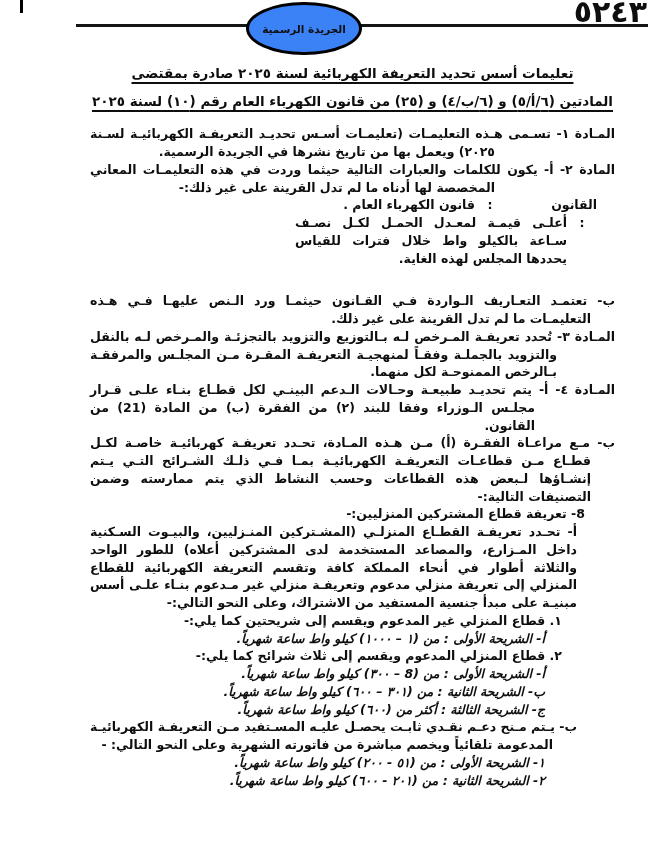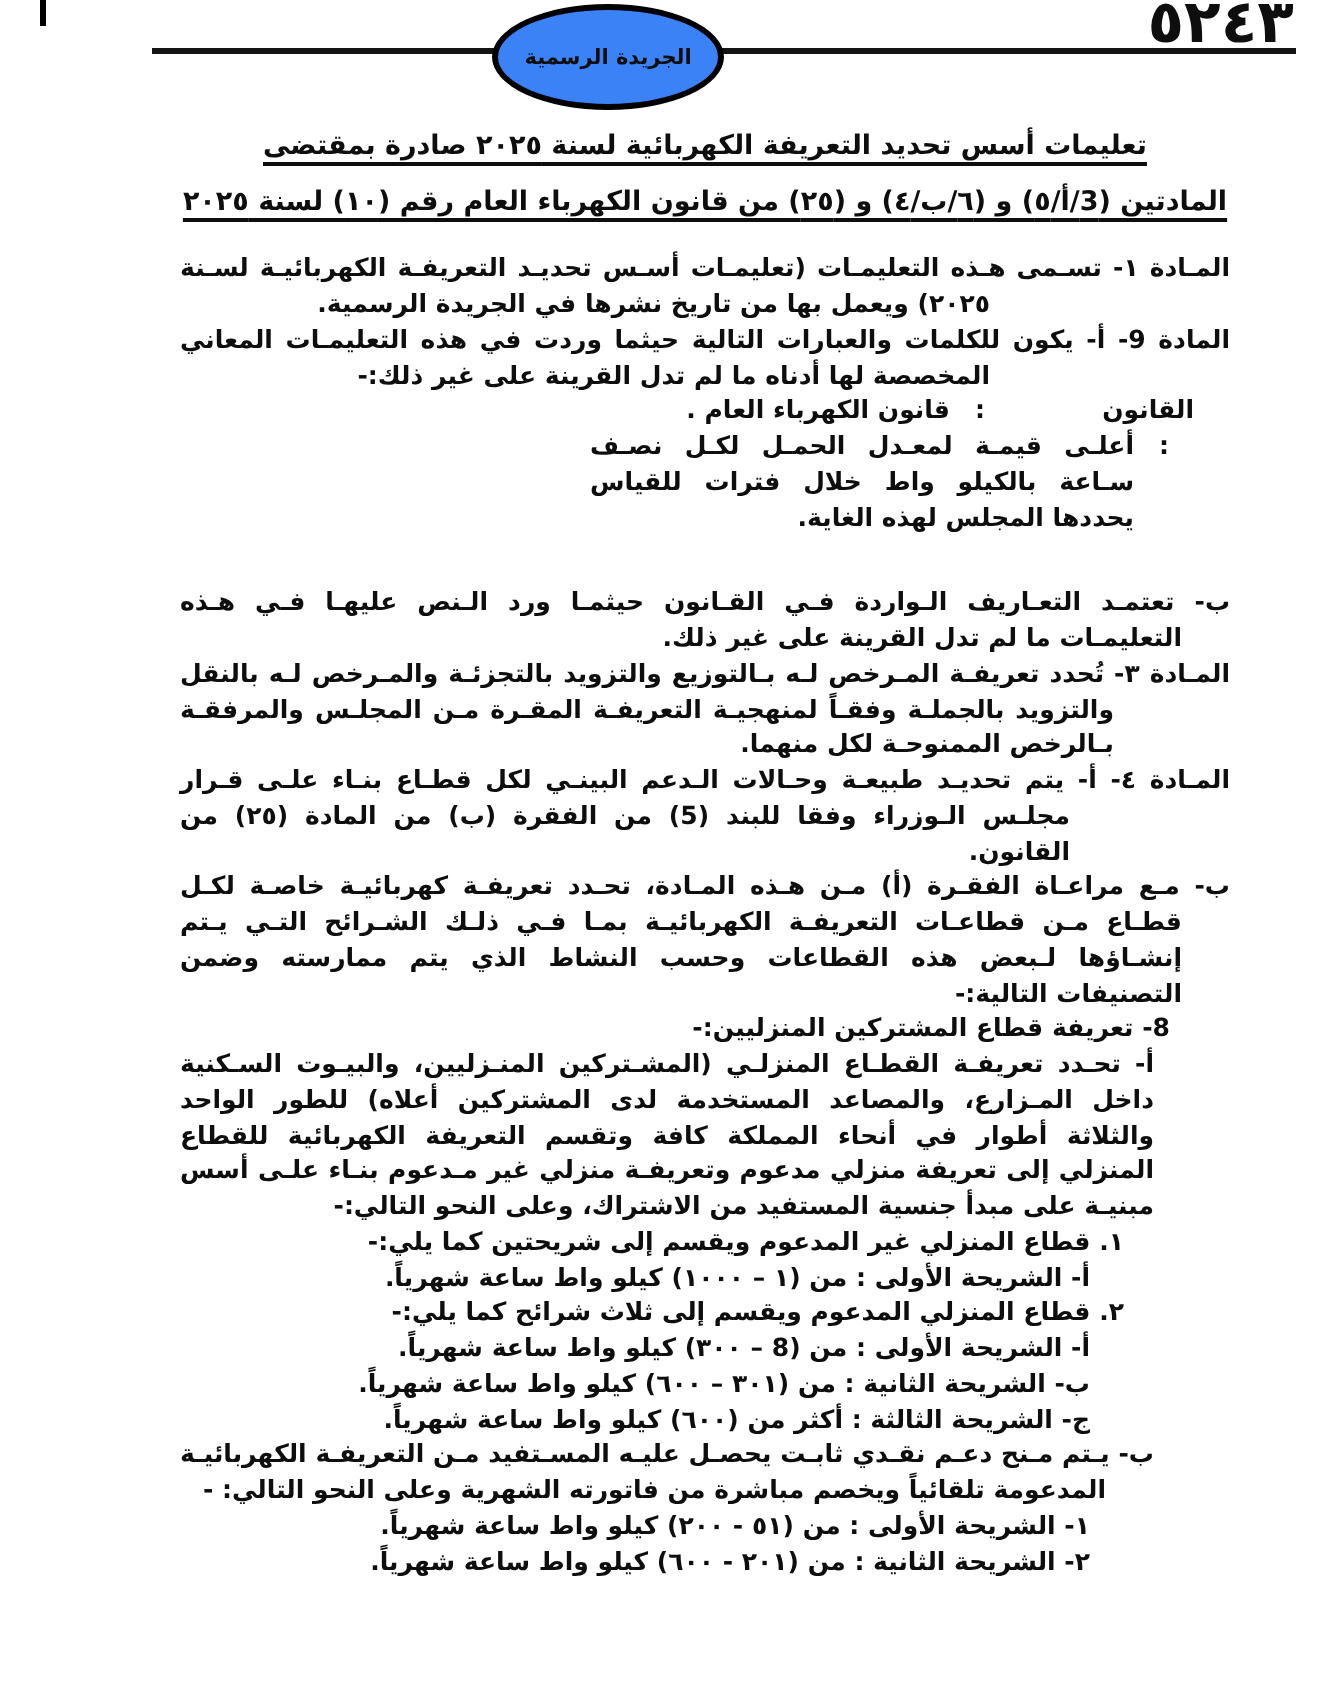--- a/index.html
+++ b/index.html
@@ -32,21 +32,21 @@
   }
   .para { margin:0; }
   .hang120 { padding-right:120px; text-indent:-120px; }
   .hang80  { padding-right:80px;  text-indent:-80px; }
   .hang58  { padding-right:58px;  text-indent:-58px; }
   .hangB   { padding-right:24px;  text-indent:-24px; }
   .b-sub   { padding-right:62px;  text-indent:-24px; }
   .ind30 { padding-right:30px; }
   .ind38 { padding-right:38px; }
   .ind53 { padding-right:53px; }
-  .ind70 { padding-right:70px; }
+  .ind70 { padding-right:70px;font-style:italic; }
   .gap-top { margin-top:25px; }
   .def-row { display:flex; padding-right:18px; }
   .def-term { width:92px; flex:none; }
   .def-sep  { width:30px; flex:none; text-align:center; }
   .def-text { width:272px; flex:none; text-align:justify; }
 </style>
 </head>
 <body>
 
 <div class="page">
@@ -58,43 +58,43 @@
     <div class="rule"></div>
     <div class="badge">
       <span>الجريدة الرسمية</span>
     </div>
   </header>
 
   <main class="content">
 
     <h1 class="title">
       <span class="t-line">تعليمات أسس تحديد التعريفة الكهربائية لسنة ٢٠٢٥ صادرة بمقتضى</span>
-      <span class="t-line">المادتين (3/أ/٥) و (٦/ب/٤) و (٢٥) من قانون الكهرباء العام رقم (١٠) لسنة ٢٠٢٥</span>
+      <span class="t-line">المادتين (٦/أ/٥) و (٦/ب/٤) و (٢٥) من قانون الكهرباء العام رقم (١٠) لسنة ٢٠٢٥</span>
     </h1>
 
     <p class="para hang120">المـادة ١- تسـمى هـذه التعليمـات (تعليمـات أسـس تحديـد التعريفـة الكهربائيـة لسـنة ٢٠٢٥) ويعمل بها من تاريخ نشرها في الجريدة الرسمية.</p>
 
-    <p class="para hang120">المادة 9- أ- يكون للكلمات والعبارات التالية حيثما وردت في هذه التعليمـات المعاني المخصصة لها أدناه ما لم تدل القرينة على غير ذلك:-</p>
+    <p class="para hang120">المادة ٢- أ- يكون للكلمات والعبارات التالية حيثما وردت في هذه التعليمـات المعاني المخصصة لها أدناه ما لم تدل القرينة على غير ذلك:-</p>
 
     <div class="def-row">
       <span class="def-term">القانون</span>
       <span class="def-sep">:</span>
       <span class="def-text">قانون الكهرباء العام .</span>
     </div>
 
     <div class="def-row">
       <span class="def-sep">:</span>
       <span class="def-text">أعلـى قيمـة لمعـدل الحمـل لكـل نصـف سـاعة بالكيلو واط خلال فترات للقياس يحددها المجلس لهذه الغاية.</span>
     </div>
 
     <p class="para hangB gap-top">ب- تعتمـد التعـاريف الـواردة فـي القـانون حيثمـا ورد الـنص عليهـا فـي هـذه التعليمـات ما لم تدل القرينة على غير ذلك.</p>
 
     <p class="para hang58">المـادة ٣- تُحدد تعريفـة المـرخص لـه بـالتوزيع والتزويد بالتجزئـة والمـرخص لـه بالنقل والتزويد بالجملـة وفقـاً لمنهجيـة التعريفـة المقـرة مـن المجلـس والمرفقـة بـالرخص الممنوحـة لكل منهما.</p>
 
-    <p class="para hang80">المـادة ٤- أ- يتم تحديـد طبيعـة وحـالات الـدعم البينـي لكل قطـاع بنـاء علـى قـرار مجلـس الـوزراء وفقا للبند (5) من الفقرة (ب) من المادة (٢٥) من القانون.</p>
+    <p class="para hang80">المـادة ٤- أ- يتم تحديـد طبيعـة وحـالات الـدعم البينـي لكل قطـاع بنـاء علـى قـرار مجلـس الـوزراء وفقا للبند (٢) من الفقرة (ب) من المادة (21) من القانون.</p>
 
     <p class="para hangB">ب- مـع مراعـاة الفقـرة (أ) مـن هـذه المـادة، تحـدد تعريفـة كهربائيـة خاصـة لكـل قطـاع مـن قطاعـات التعريفـة الكهربائيـة بمـا فـي ذلـك الشـرائح التـي يـتم إنشـاؤها لـبعض هذه القطاعات وحسب النشاط الذي يتم ممارسته وضمن التصنيفات التالية:-</p>
 
     <p class="para ind30">8- تعريفة قطاع المشتركين المنزليين:-</p>
 
     <p class="para ind38">أ- تحـدد تعريفـة القطـاع المنزلـي (المشـتركين المنـزليين، والبيـوت السـكنية داخل المـزارع، والمصاعد المستخدمة لدى المشتركين أعلاه) للطور الواحد والثلاثة أطوار في أنحاء المملكة كافة وتقسم التعريفة الكهربائية للقطاع المنزلي إلى تعريفة منزلي مدعوم وتعريفـة منزلي غير مـدعوم بنـاء علـى أسس مبنيـة على مبدأ جنسية المستفيد من الاشتراك، وعلى النحو التالي:-</p>
 
     <p class="para ind53">١. قطاع المنزلي غير المدعوم ويقسم إلى شريحتين كما يلي:-</p>
     <p class="para ind70">أ- الشريحة الأولى : من (١ – ١٠٠٠) كيلو واط ساعة شهرياً.</p>
 

